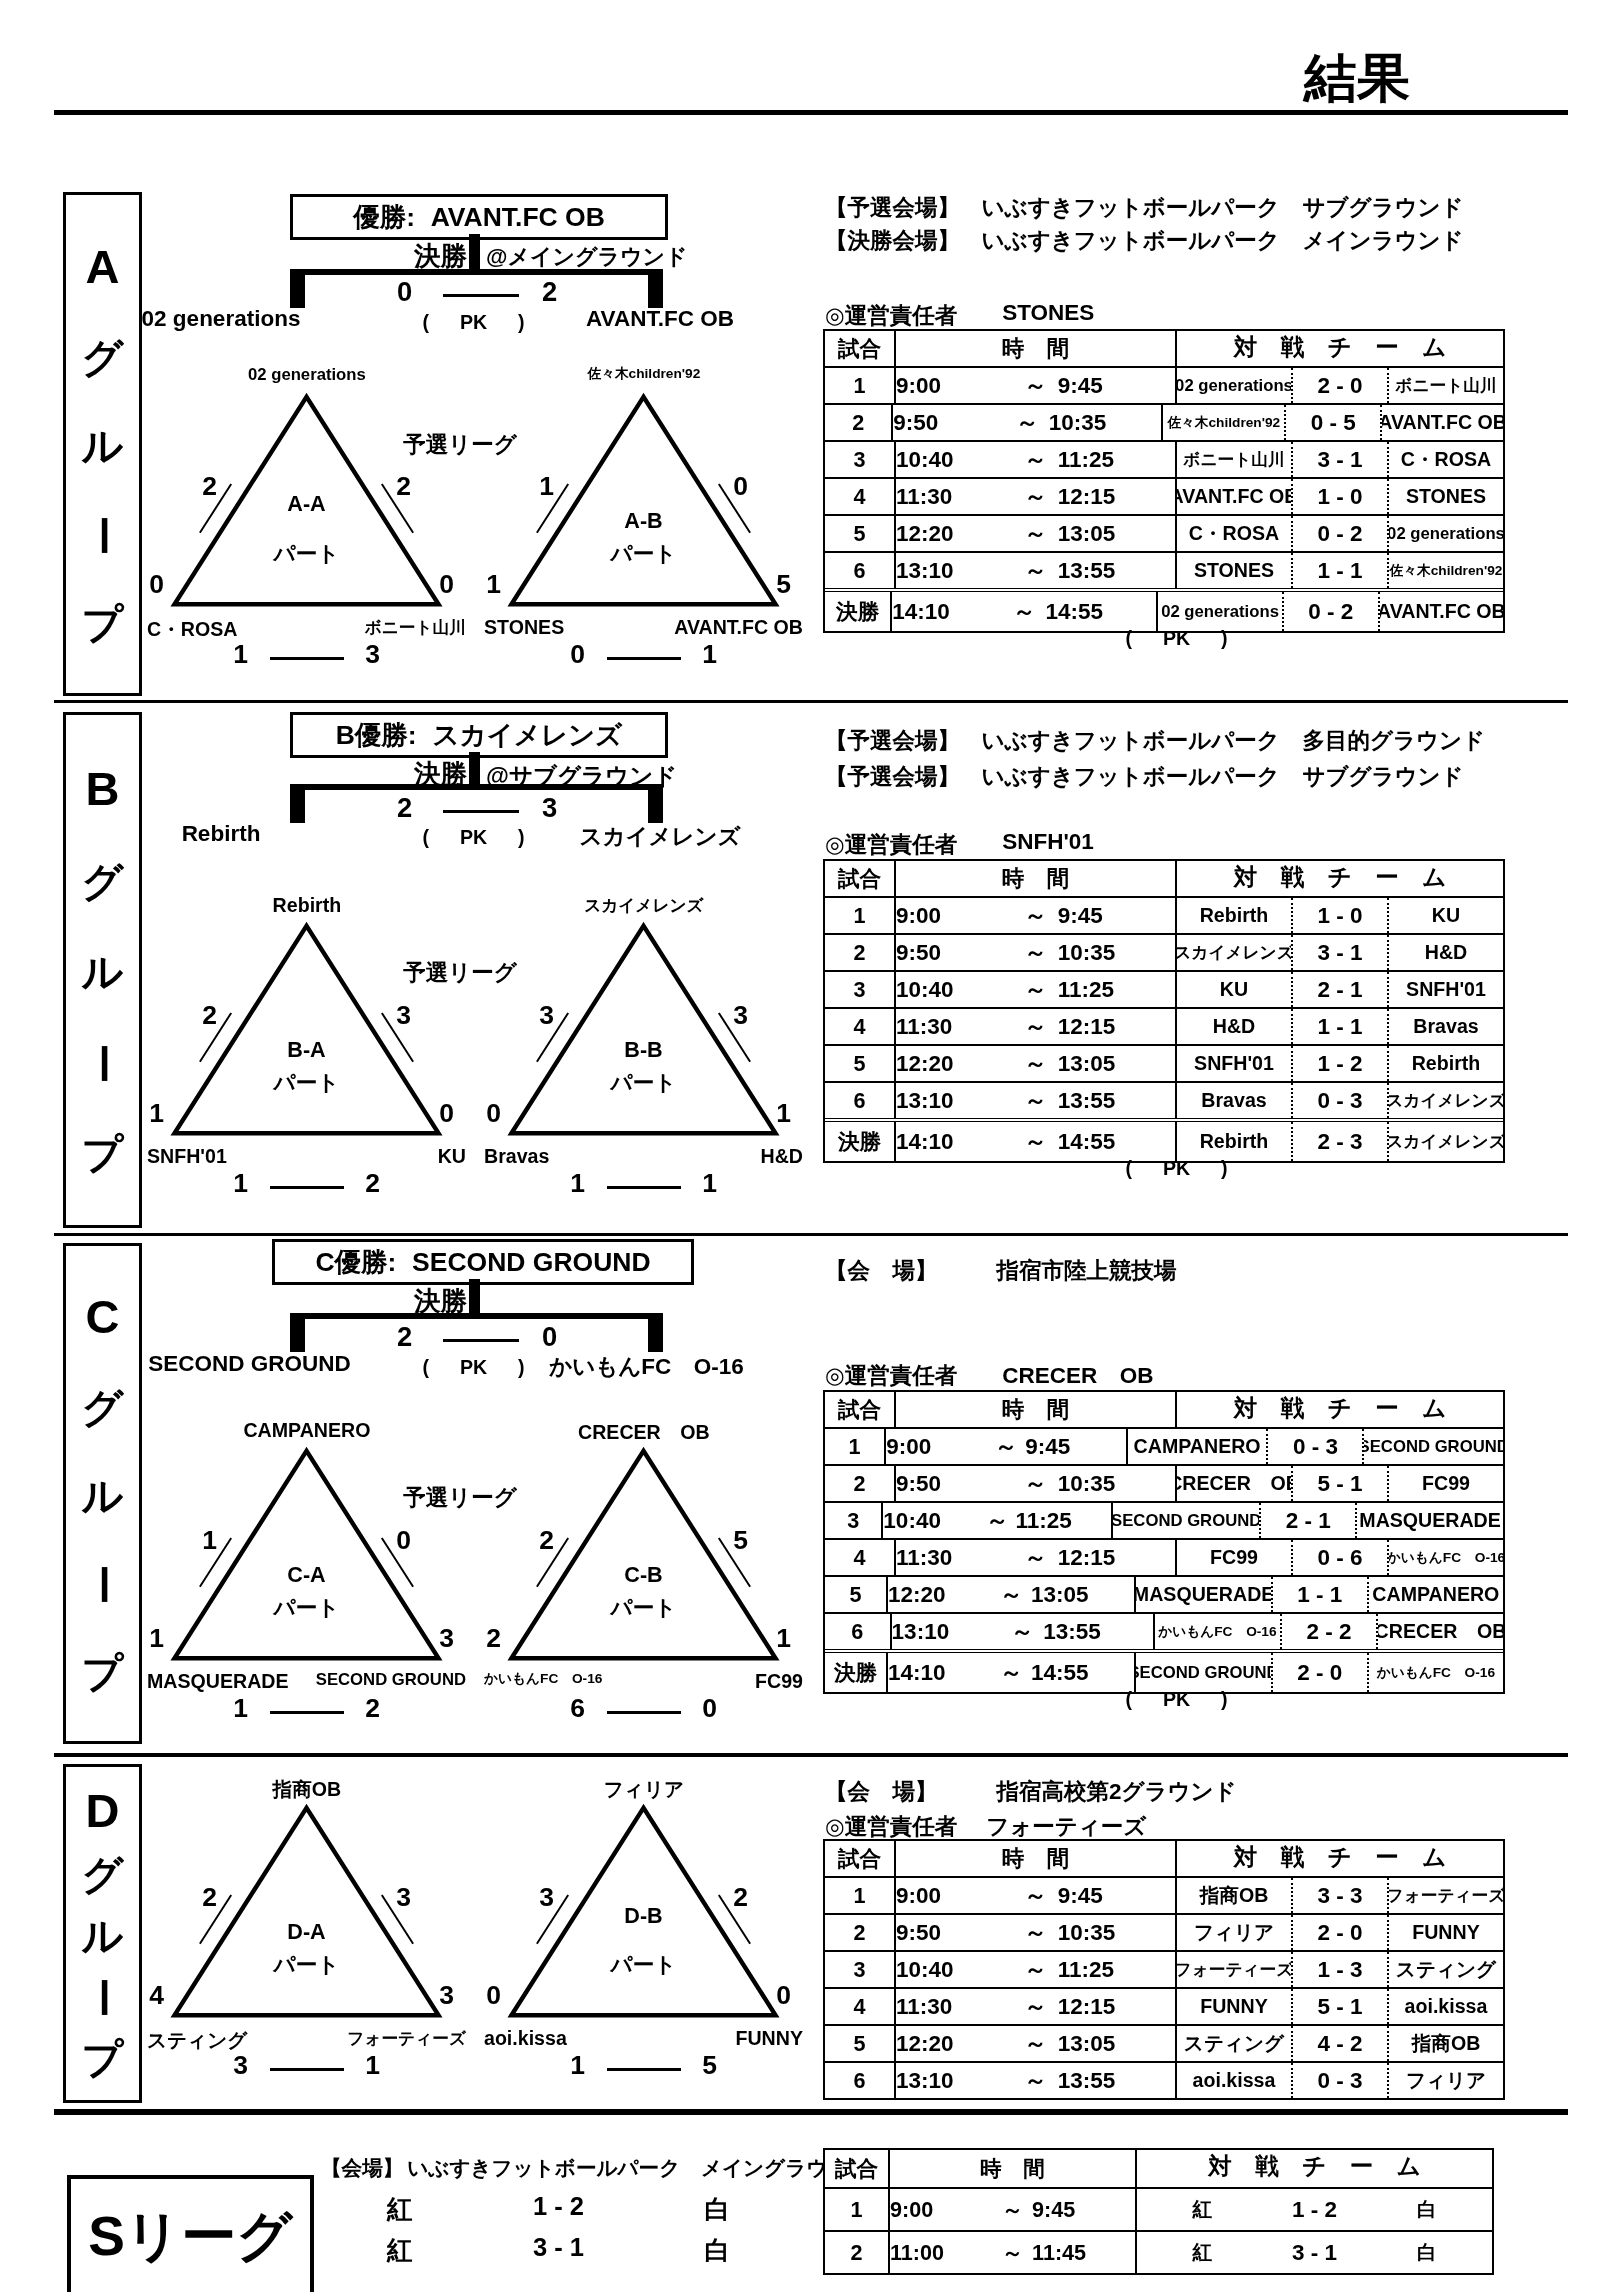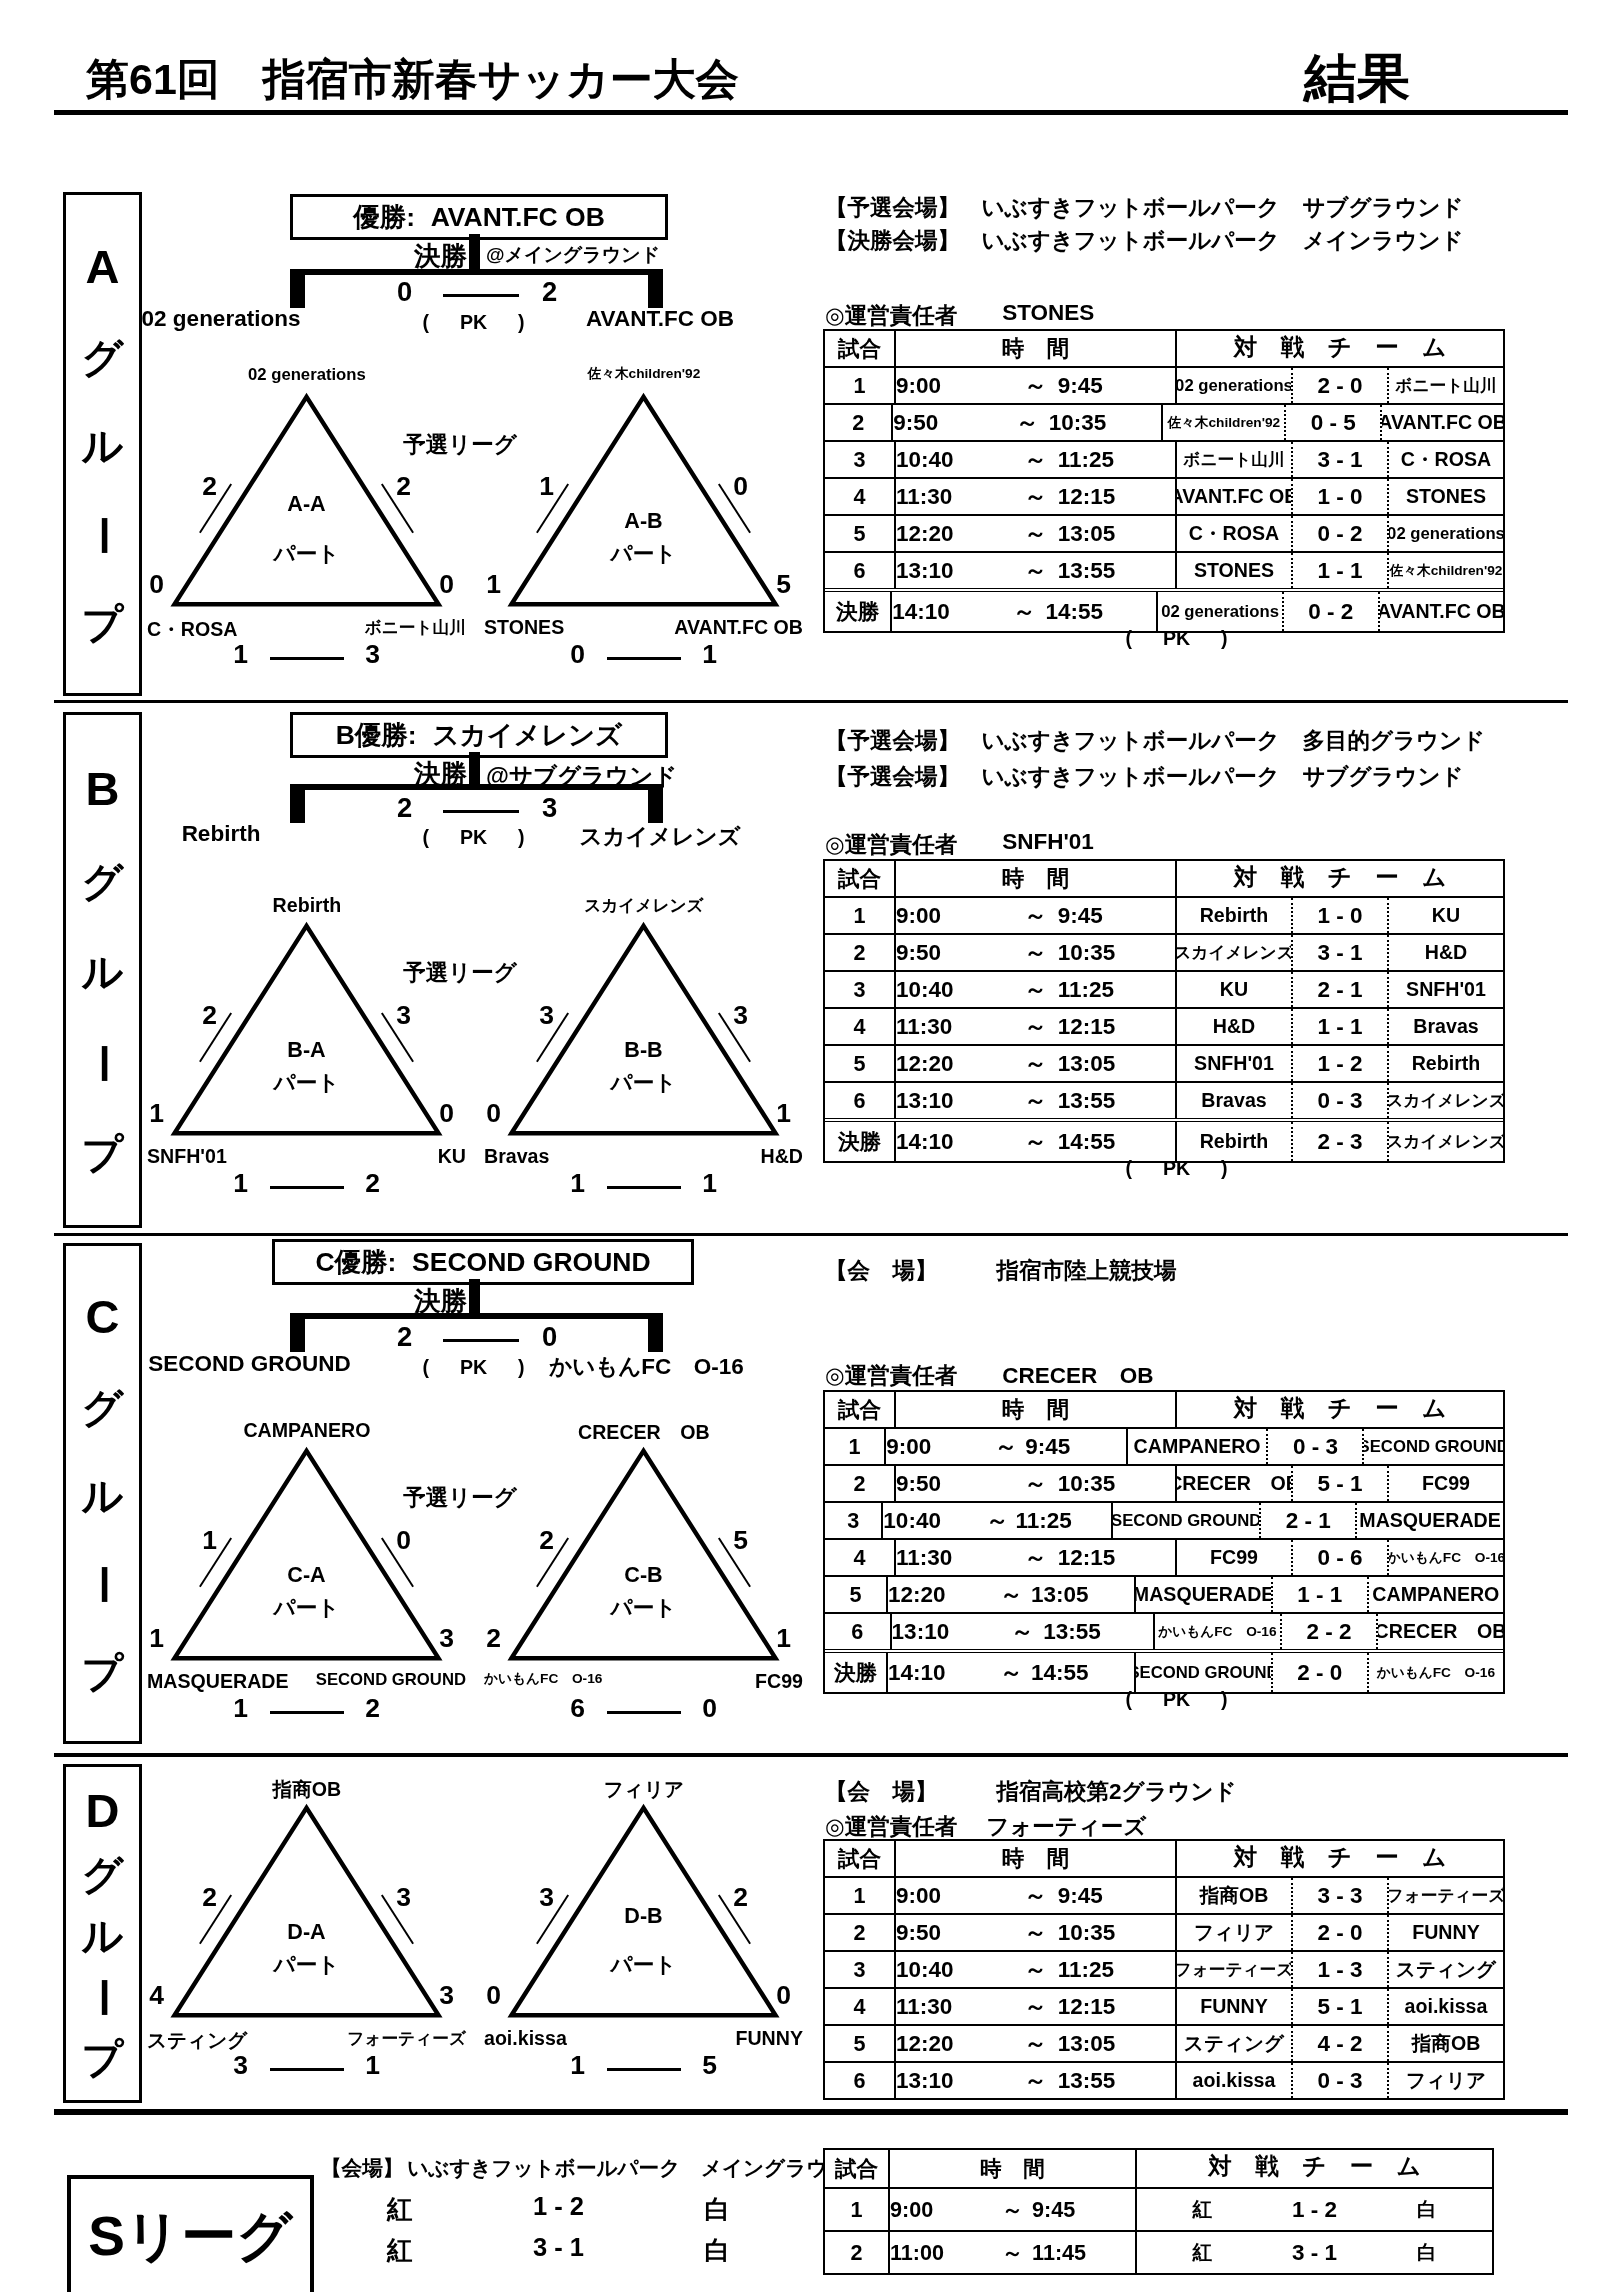--- a/index.html
+++ b/index.html
@@ -62,42 +62,41 @@
   .sbox{position:absolute;border:4.9px solid #000;display:flex;align-items:center;justify-content:center;
         font-size:55px;font-weight:bold;}
   .smatch{position:absolute;display:flex;width:343px;justify-content:space-between;
         font-size:25.5px;font-weight:bold;}
 </style>
 </head>
 <body>
 
 <div class="page">
 
-  <div class="abs b" style="left:86px;top:51px;font-size:43px;">第61回　指宿市新春サッカー大会</div>
   <div class="abs b" style="left:1304px;top:43px;font-size:53px;">結果</div>
   <div class="rule" style="left:54px;top:110px;width:1514px;height:4.9px;"></div>
 
   <div class="rule" style="left:54px;top:700px;width:1514px;height:2.9px;"></div>
   <div class="rule" style="left:54px;top:1233px;width:1514px;height:2.9px;"></div>
   <div class="rule" style="left:54px;top:1753px;width:1514px;height:3.9px;"></div>
   <div class="rule" style="left:54px;top:2109px;width:1514px;height:5.9px;"></div>
 
   <div class="vbox" style="left:63px;top:192px;width:73px;height:498px;">
       <div class="ch first">A</div>
       <div class="ch">グ</div>
       <div class="ch">ル</div>
       <div class="ch rot">ー</div>
       <div class="ch">プ</div>
     </div>
   <div class="winbox" style="left:290px;top:194px;width:372px;height:40px;">
     <span>優勝:</span>
     <span>AVANT.FC OB</span>
   </div>
   <div class="abs b right" style="left:353px;top:238px;width:114px;font-size:26.5px;">決勝</div>
-  <div class="abs b" style="left:486px;top:242px;font-size:19px;">@メイングラウンド</div>
+  <div class="abs b" style="left:486px;top:242px;font-size:22px;">@メイングラウンド</div>
   <div class="rule" style="left:469px;top:234px;width:10.8px;height:40px;"></div>
   <div class="rule" style="left:290px;top:269px;width:372px;height:5.9px;"></div>
   <div class="rule" style="left:290px;top:269px;width:14.7px;height:39px;"></div>
   <div class="rule" style="left:648px;top:269px;width:14.7px;height:39px;"></div>
   <div class="abs scnum" style="left:380px;top:276px;">0</div>
   <div class="rule" style="left:443px;top:294px;width:76px;height:2.9px;"></div>
   <div class="abs scnum" style="left:525px;top:276px;">2</div>
   <div class="abs fin" style="left:118px;top:306px;width:206px;">02 generations</div>
   <div class="abs pk center" style="left:400px;top:311px;width:147px;">( PK )</div>
   <div class="abs fin" style="left:557px;top:306px;width:206px;">AVANT.FC OB</div>

